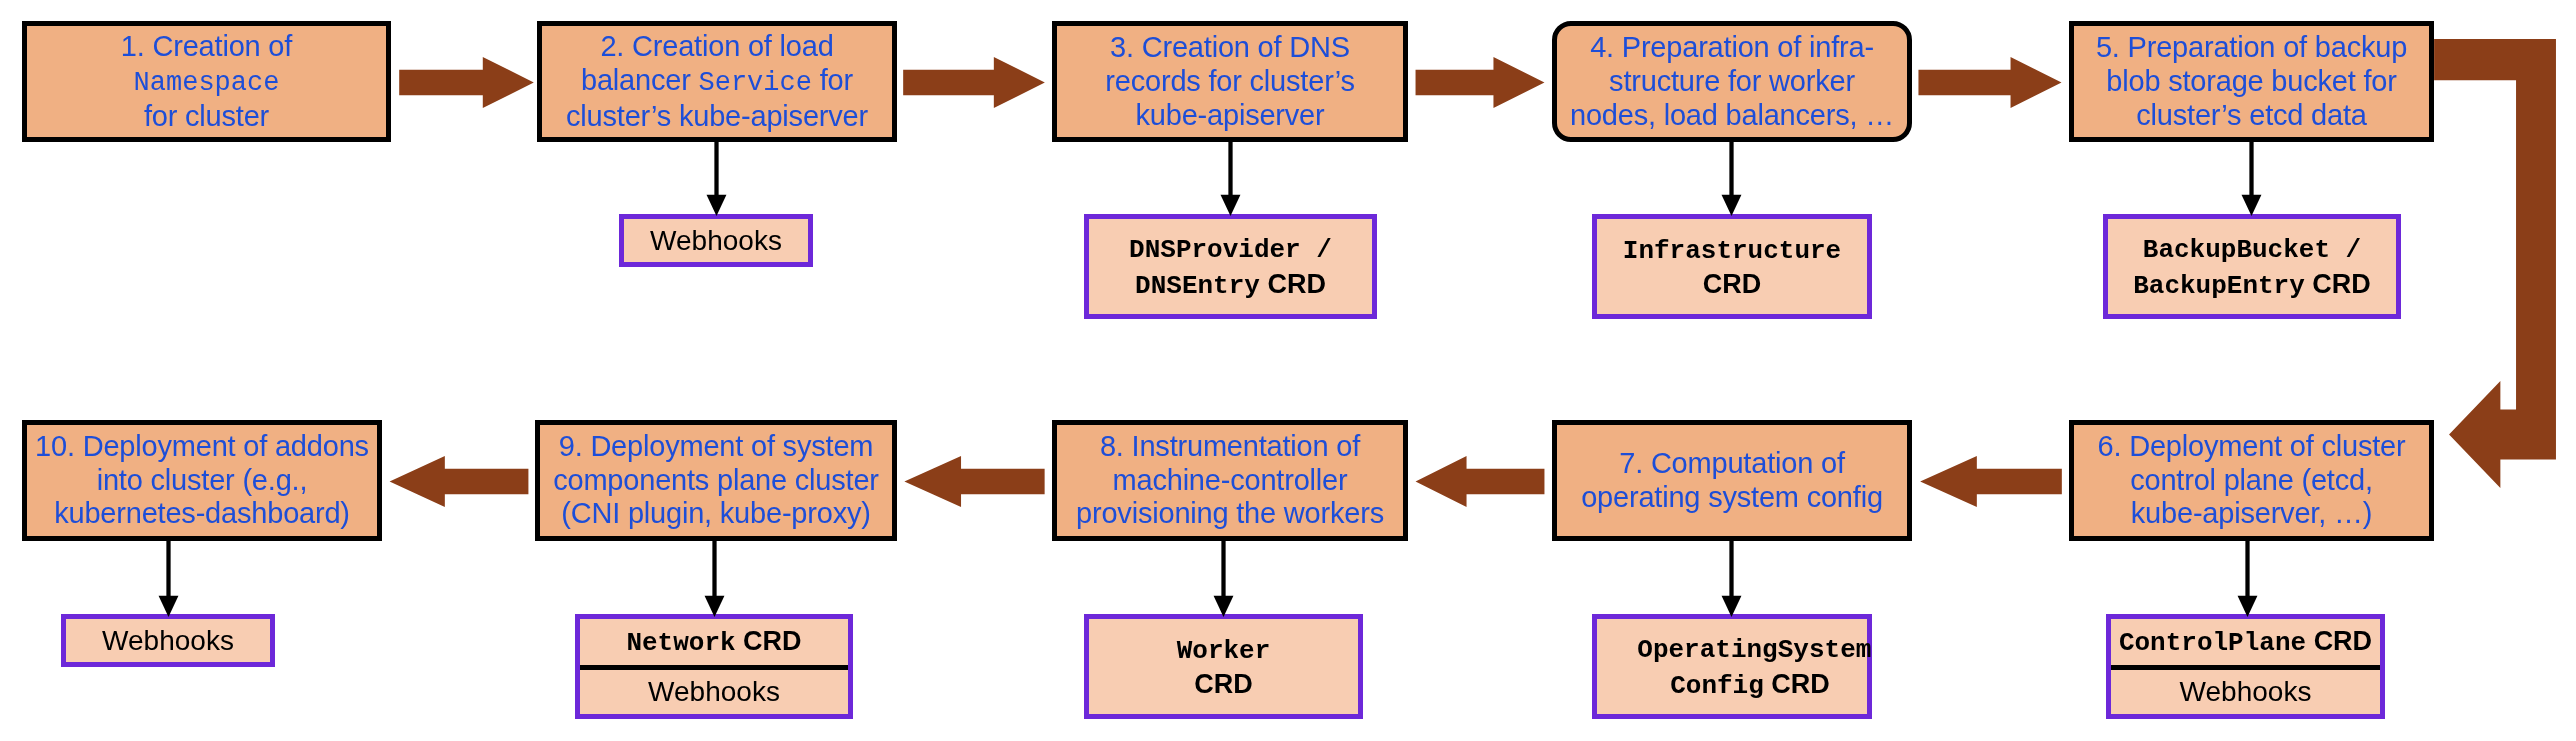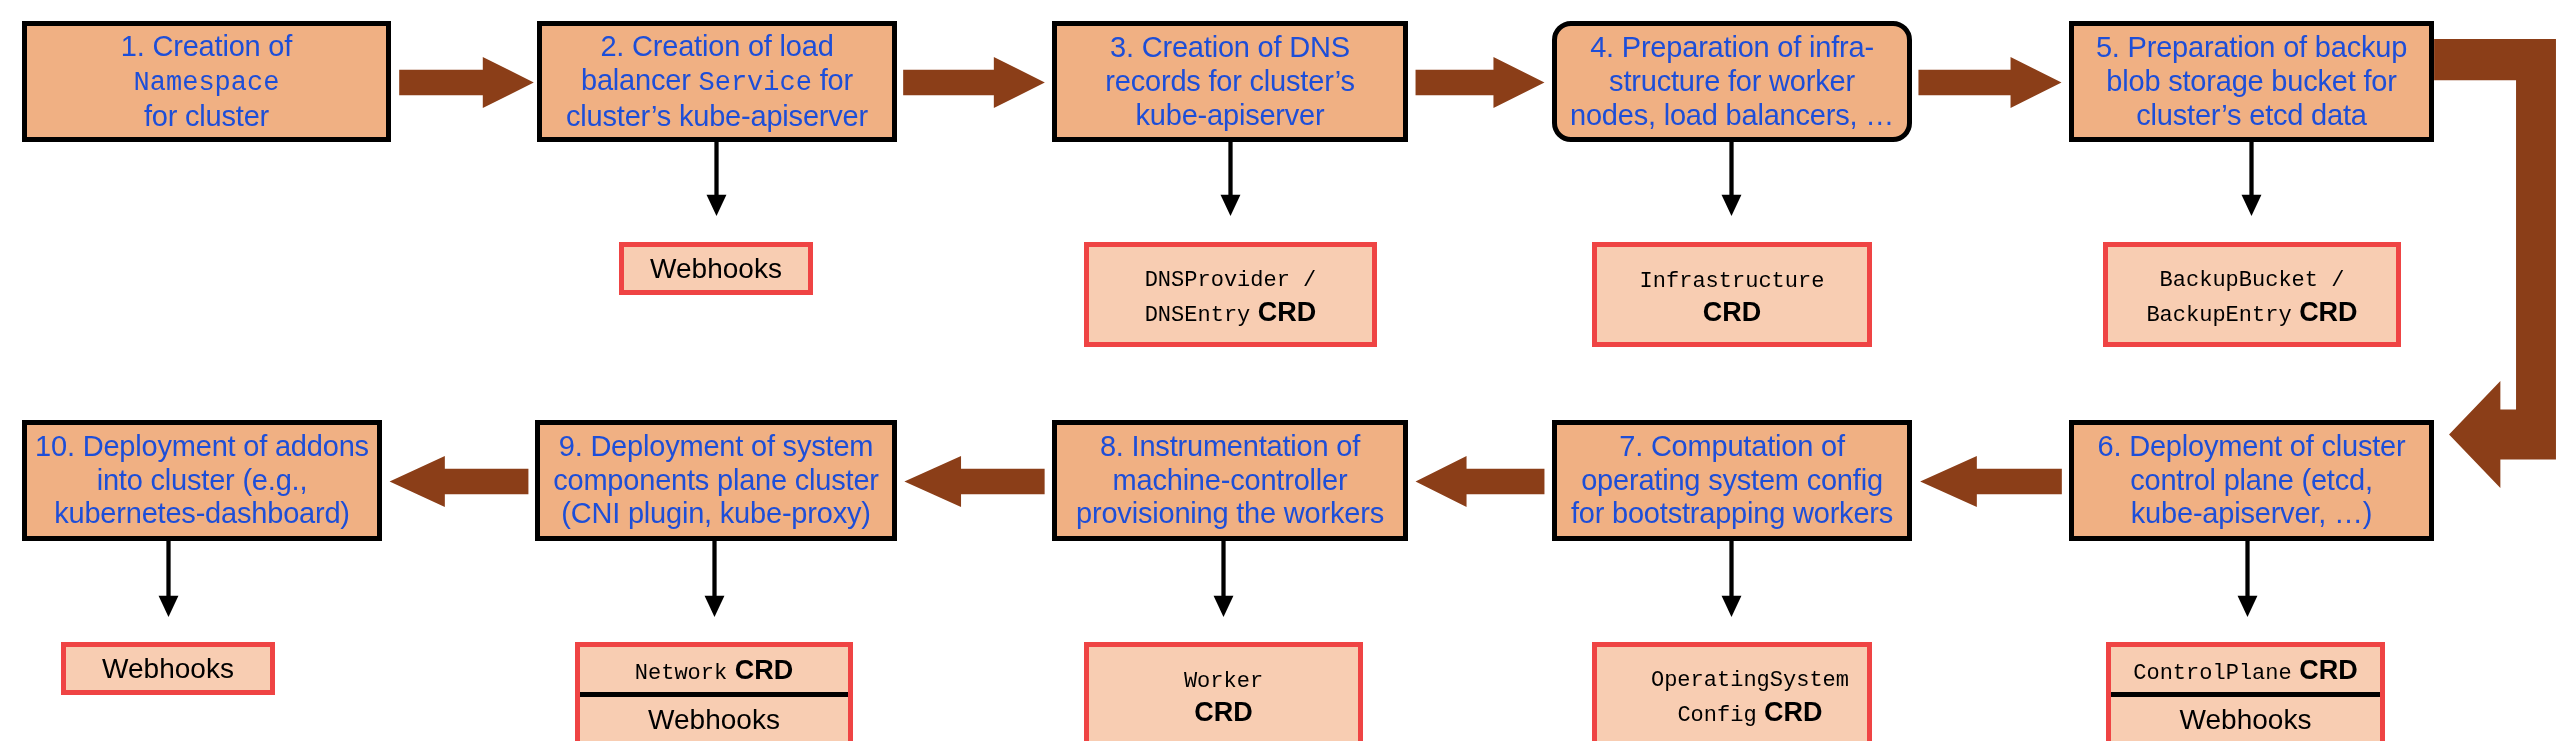--- a/index.html
+++ b/index.html
@@ -43,24 +43,23 @@
     font-family: "Liberation Mono", monospace;
     font-size: 27px;
     letter-spacing: 0px;
   }
 
   
   .sub-box {
     position: absolute;
     box-sizing: border-box;
     background: #F8CDB2;
-    border: 5px solid #ef4444;
+    border: 5px solid #6d28d9;
     display: flex;
     flex-direction: column;
-    margin-top: 28px;
   }
   .sub-row {
     flex: 1 1 auto;
     display: flex;
     align-items: center;
     justify-content: center;
     text-align: center;
     padding: 1.4px 4.3px;
   }
   .sub-row + .sub-row {
@@ -68,21 +67,22 @@
   }
   .sub-text {
     font-family: "Liberation Sans", sans-serif;
     font-size: 28px;
     line-height: 1.2;
     color: #000000;
     width: 100%;
   }
   .sub-text .mono {
     font-family: "Liberation Mono", monospace;
-    font-size: 22px;
+    font-size: 26px;
+    font-weight: bold;
   }
   .sub-text .crd {
     font-family: "Liberation Sans", sans-serif;
     font-weight: bold;
     font-size: 27px;
   }
 
   
   .v-connector {
     position: absolute;
@@ -166,21 +166,20 @@
       <span>8. Instrumentation of</span><br>
       <span>machine-controller</span><br>
       <span>provisioning the workers</span>
     </div>
   </div>
 
   <div class="step-box" style="left:1552px; top:420px; width:360px; height:121px;">
     <div class="step-text">
       <span>7. Computation of</span><br>
       <span>operating system config</span><br>
-      <span>for bootstrapping workers</span>
     </div>
   </div>
 
   <div class="step-box" style="left:2069px; top:420px; width:365px; height:121px;">
     <div class="step-text">
       <span>6. Deployment of cluster</span><br>
       <span>control plane (etcd,</span><br>
       <span>kube-apiserver, …)</span>
     </div>
   </div>

